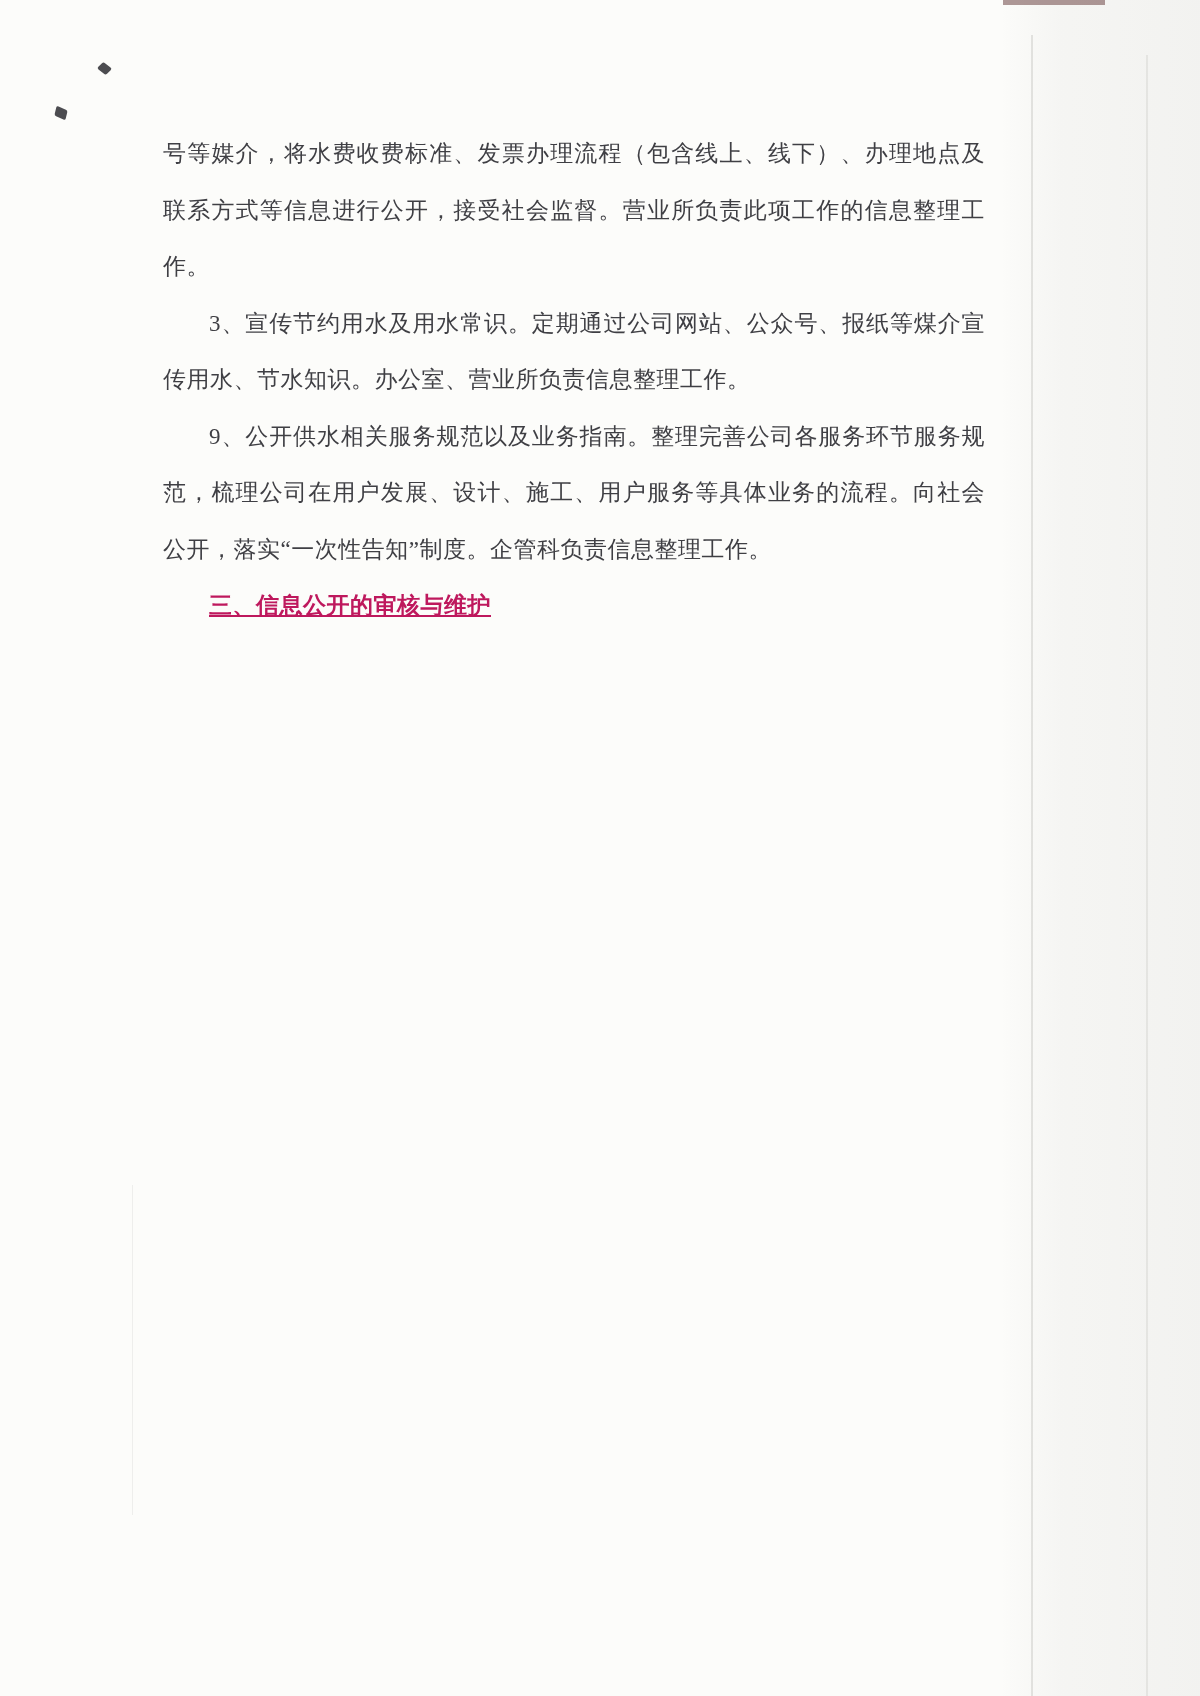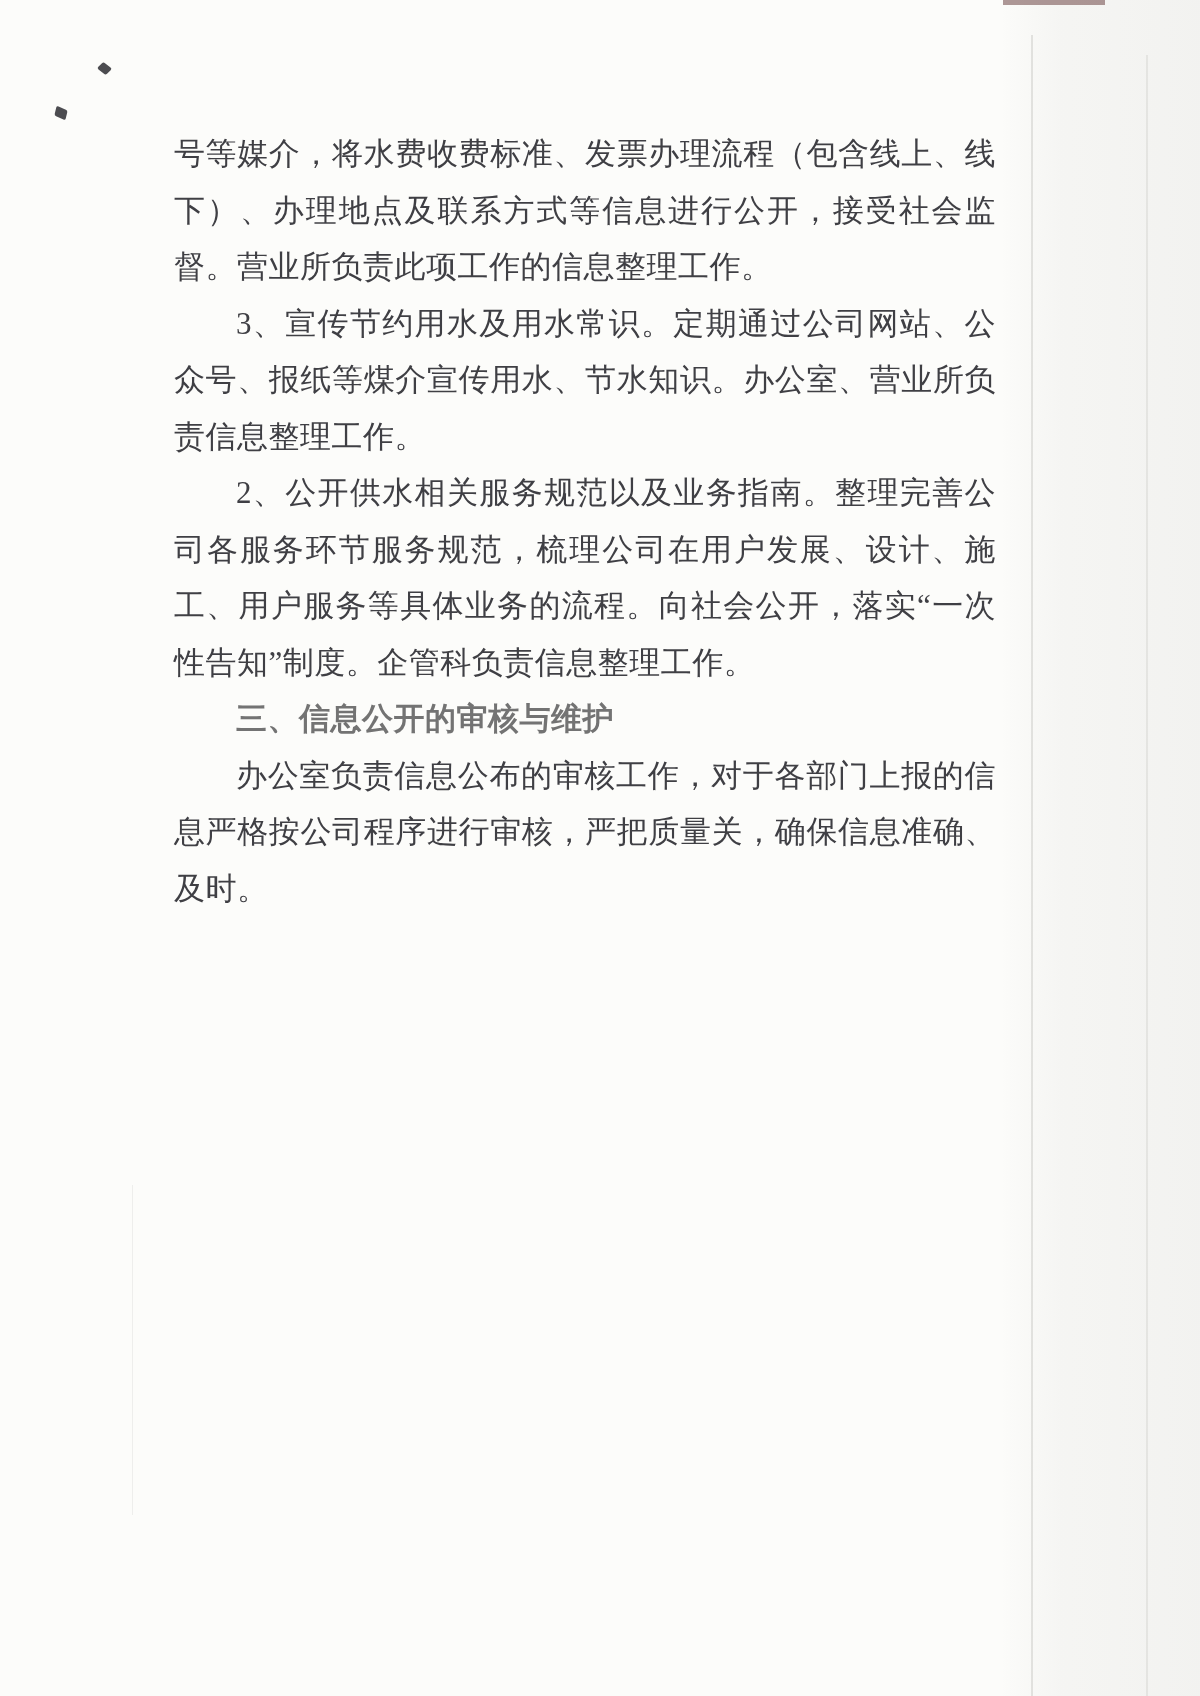--- a/index.html
+++ b/index.html
@@ -41,46 +41,45 @@
     position: absolute;
     background: #4c4c50;
     border-radius: 2px;
   }
   .speck-1 { left: 99px; top: 64px; width: 11px; height: 9px; transform: rotate(38deg) skewX(-8deg); }
   .speck-2 { left: 55px; top: 108px; width: 12px; height: 10px; transform: rotate(24deg) skewX(10deg); }
 
   
   .doc-body {
     position: absolute;
-    left: 174px;
+    left: 163px;
     top: 126px;
     width: 822px;
     color: #3f3f44;
-    font-size: 31px;
+    font-size: 23px;
     line-height: 56.5px;
     letter-spacing: 0.5px;
   }
   .doc-body p {
     margin: 0;
     text-align: justify;
     text-justify: inter-character;
   }
   .para-indent { text-indent: 2em; }
-  .para-bold { font-weight: 700; color: #737373; }
+  .para-bold { font-weight: 700; color: #be185d; text-decoration: underline; }
 </style>
 </head>
 <body>
 
 <div class="page-edge-band"></div>
 <div class="scan-streak streak-a"></div>
 <div class="scan-streak streak-b"></div>
 <div class="scan-streak streak-c"></div>
 <div class="scan-mark-top"></div>
 <div class="ink-speck speck-1"></div>
 <div class="ink-speck speck-2"></div>
 
 <div class="doc-body">
   <p>号等媒介，将水费收费标准、发票办理流程（包含线上、线下）、办理地点及联系方式等信息进行公开，接受社会监督。营业所负责此项工作的信息整理工作。</p>
   <p class="para-indent">3、宣传节约用水及用水常识。定期通过公司网站、公众号、报纸等煤介宣传用水、节水知识。办公室、营业所负责信息整理工作。</p>
-  <p class="para-indent">2、公开供水相关服务规范以及业务指南。整理完善公司各服务环节服务规范，梳理公司在用户发展、设计、施工、用户服务等具体业务的流程。向社会公开，落实“一次性告知”制度。企管科负责信息整理工作。</p>
+  <p class="para-indent">9、公开供水相关服务规范以及业务指南。整理完善公司各服务环节服务规范，梳理公司在用户发展、设计、施工、用户服务等具体业务的流程。向社会公开，落实“一次性告知”制度。企管科负责信息整理工作。</p>
   <p class="para-indent para-bold">三、信息公开的审核与维护</p>
-  <p class="para-indent">办公室负责信息公布的审核工作，对于各部门上报的信息严格按公司程序进行审核，严把质量关，确保信息准确、及时。</p>
 </div>
 
 </body></html>

